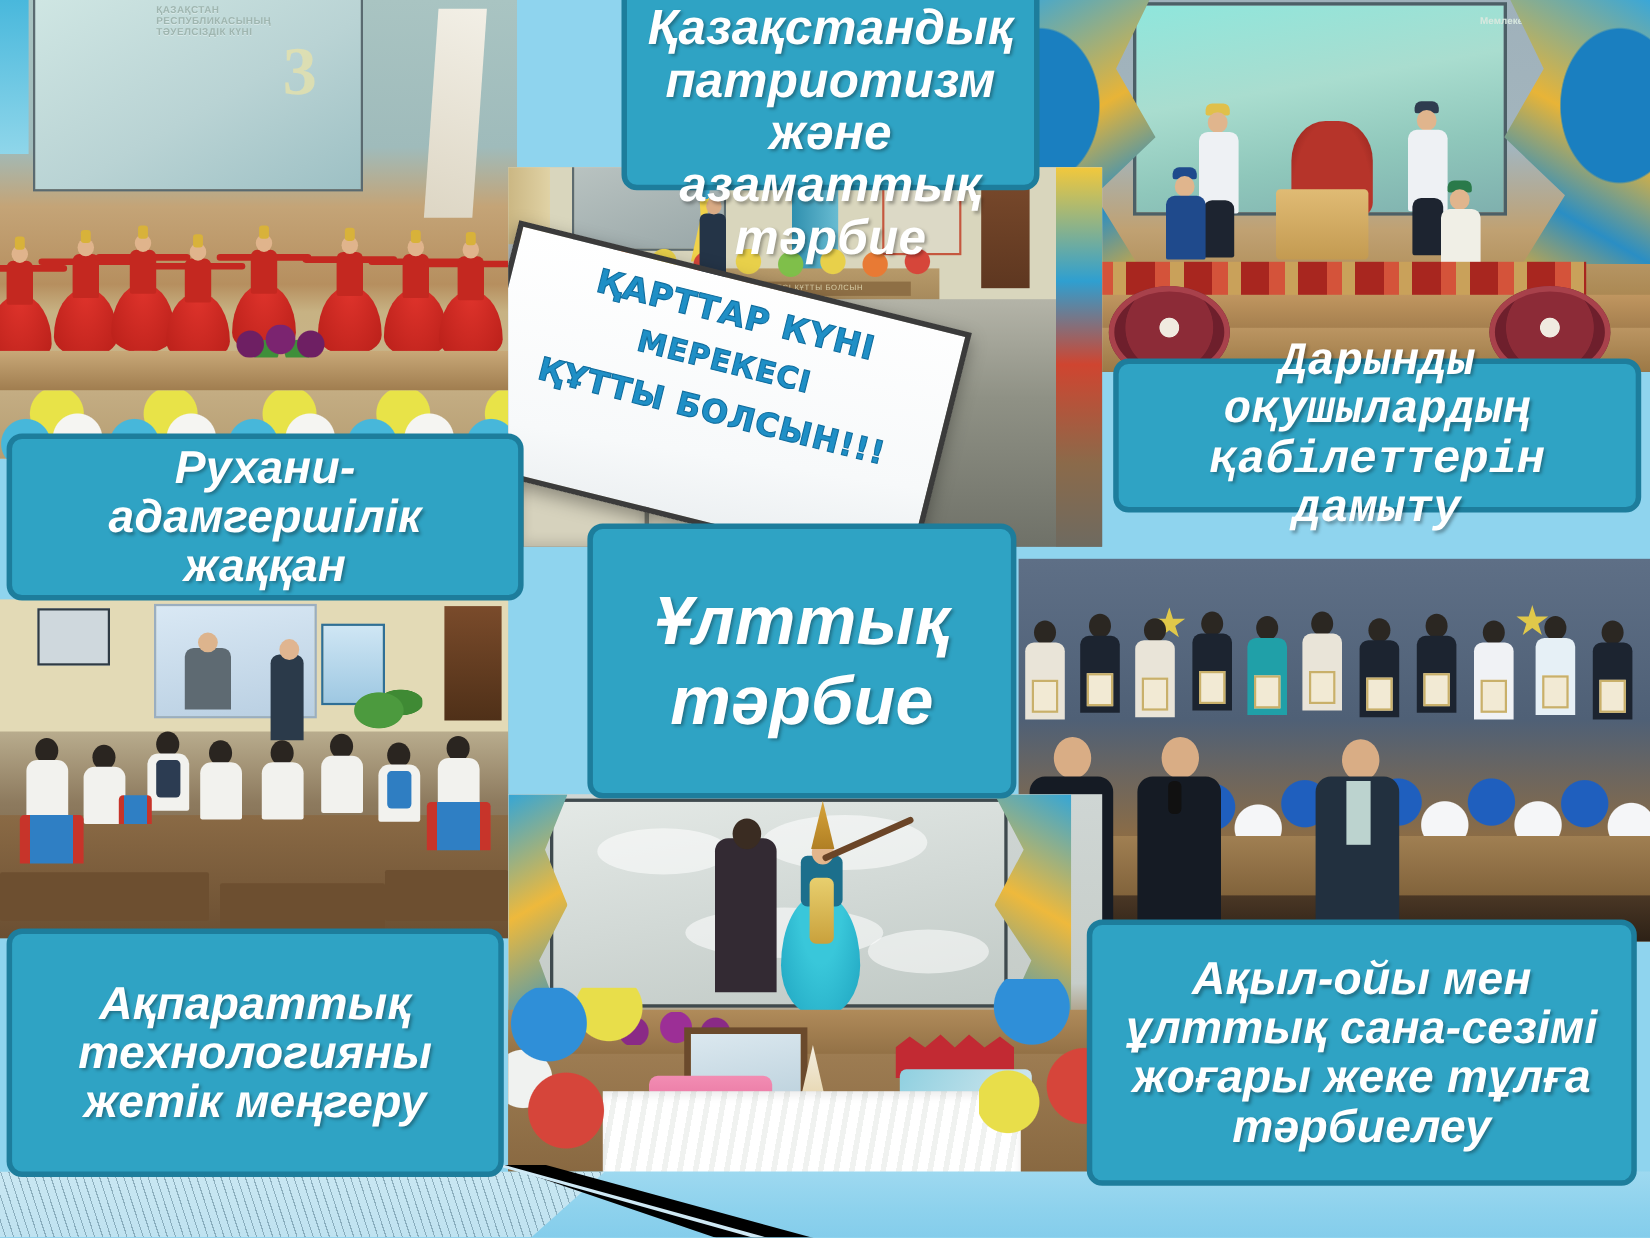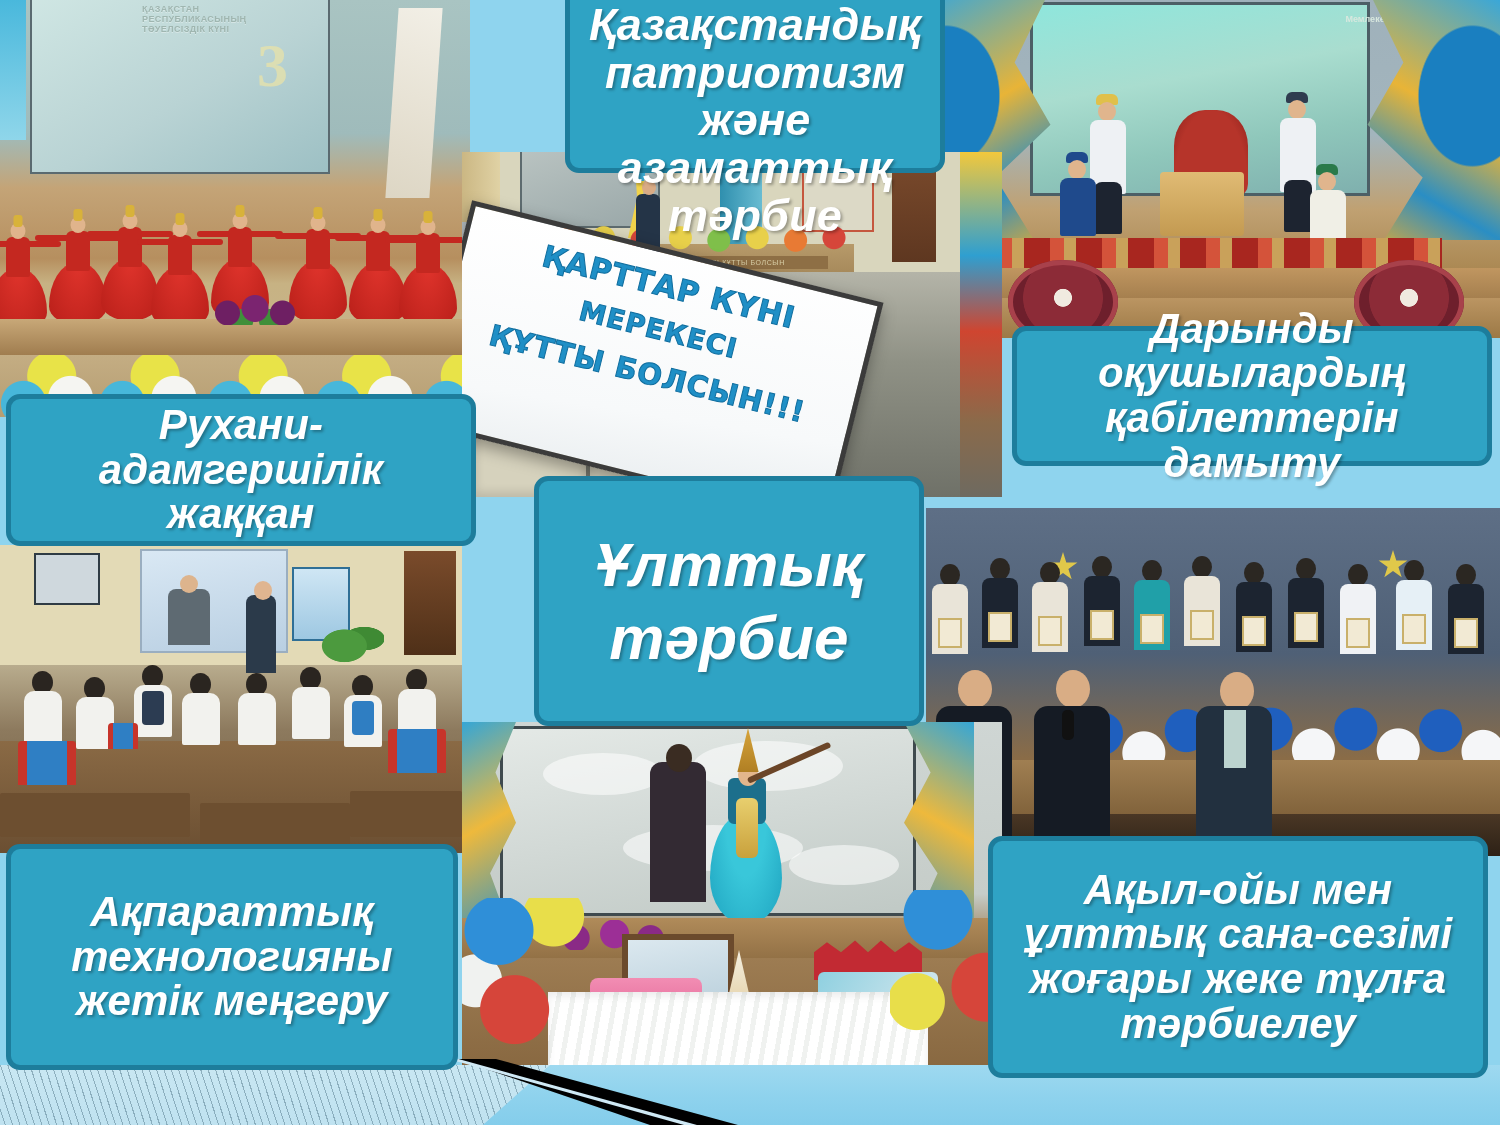--- a/index.html
+++ b/index.html
@@ -377,20 +377,21 @@
   #card-patriot .ov { width: 420px; margin: 0 -20px; }
 
   #card-ruhani {
     left: 6px; top: 394px; width: 470px; height: 152px;
     font-size: 42px;
   }
 
   #card-daryn {
     left: 1012px; top: 326px; width: 480px; height: 140px;
     font-size: 42px;
+    font-family: Liberation Mono, monospace;
   }
 
   #card-ulttyq {
     left: 534px; top: 476px; width: 390px; height: 250px;
     font-size: 62px;
     line-height: 1.18;
   }
 
   #card-aqparat {
     left: 6px; top: 844px; width: 452px; height: 226px;

